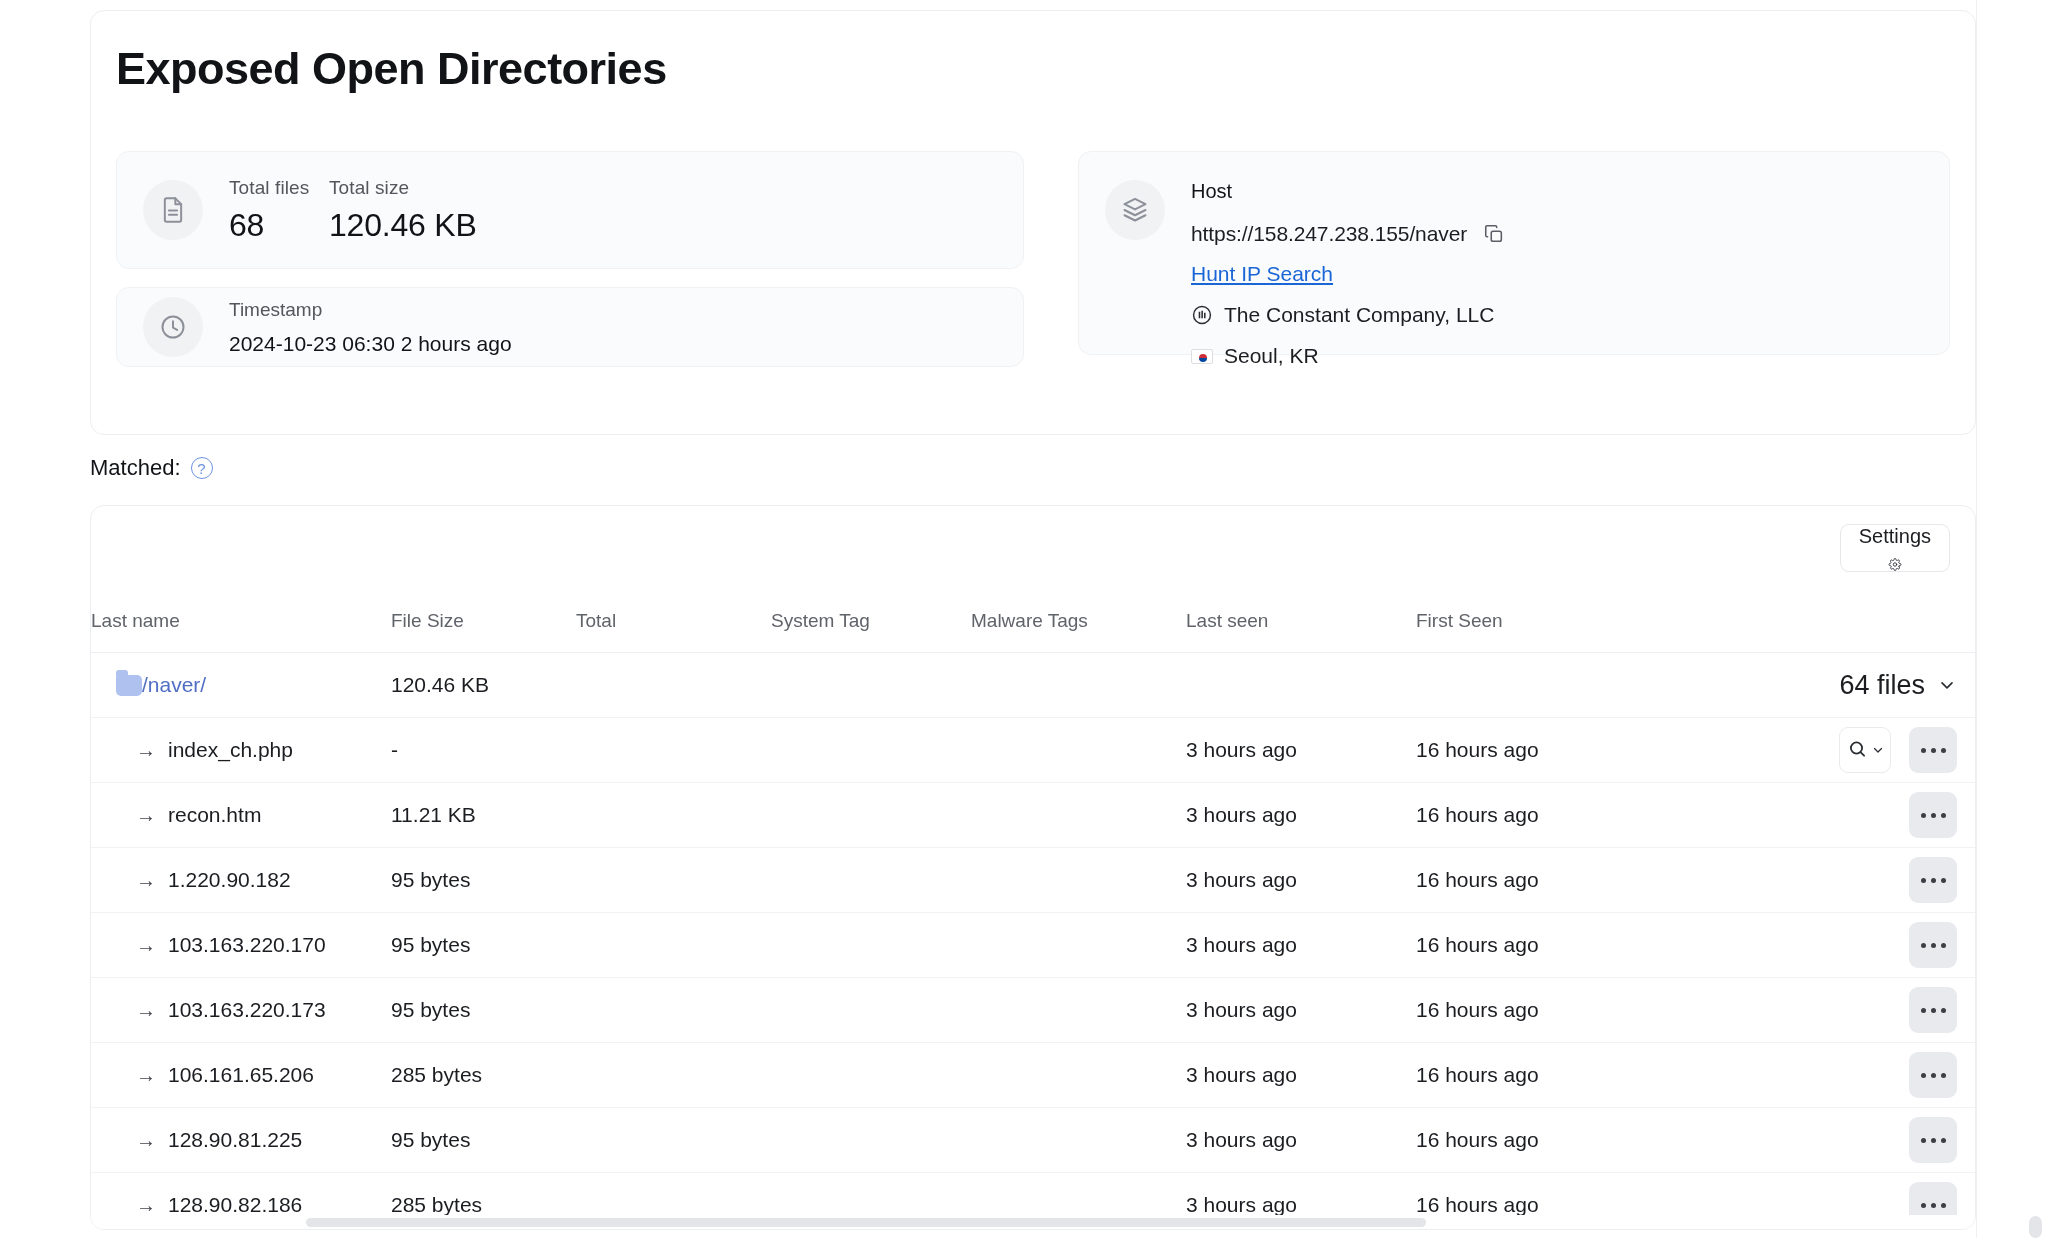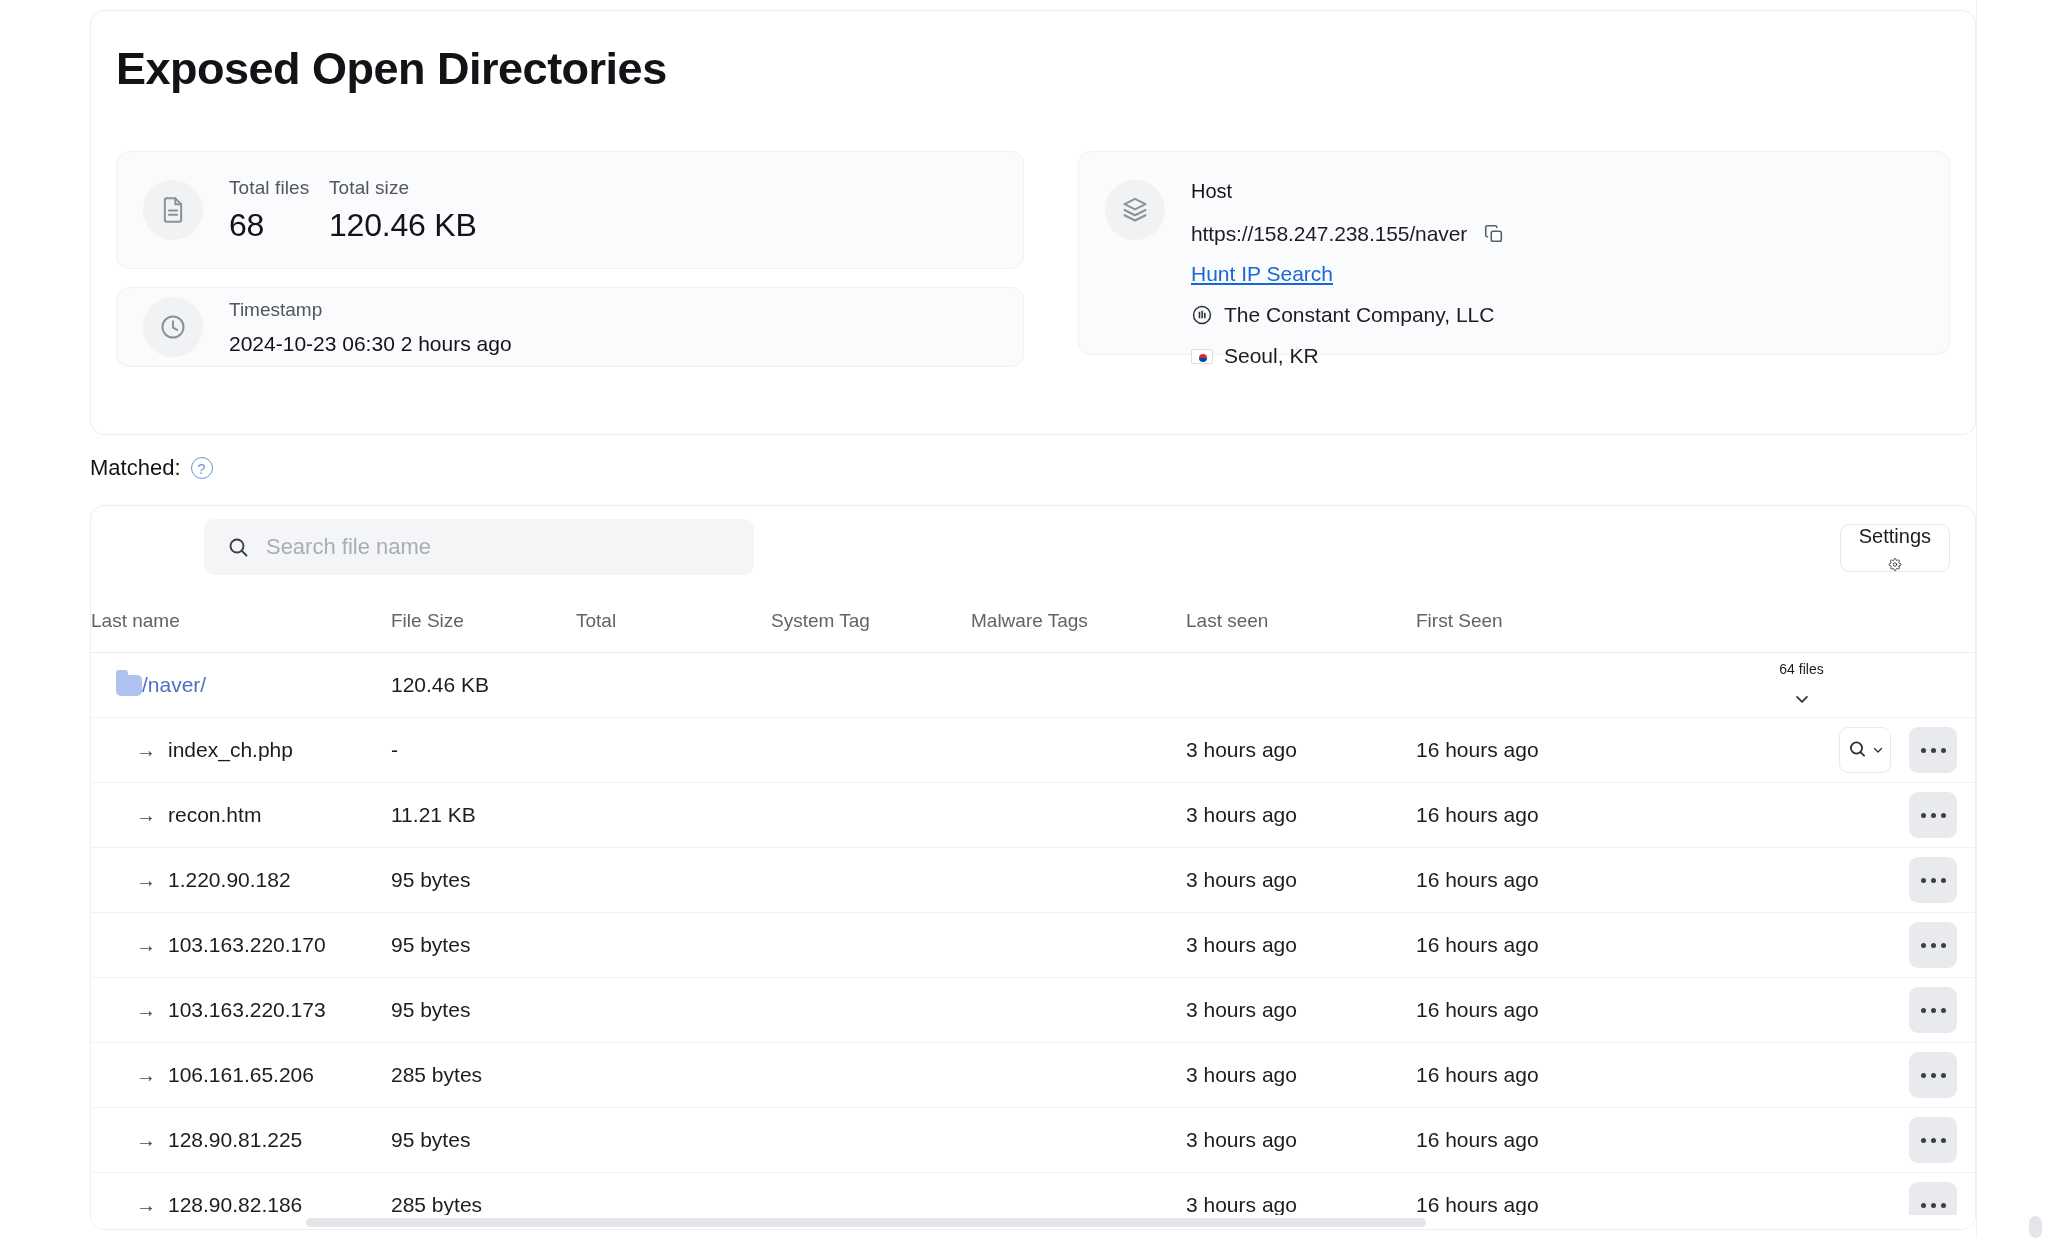--- a/index.html
+++ b/index.html
@@ -282,24 +282,23 @@
   .folder-name { color: #4f6ec4; font-size: 21px; }
 
   .file-cell { display: flex; align-items: center; gap: 12px; padding-left: 20px; }
   .arrow { color: #40434a; font-size: 20px; }
 
   .files-count {
     display: flex;
     align-items: center;
     justify-content: flex-end;
     gap: 12px;
-    font-size: 14px;
+    font-size: 27px;
     color: #1b1d21;
     cursor: pointer;
-    flex-direction: column;
   }
 
   .actions {
     display: flex;
     align-items: center;
     justify-content: flex-end;
     gap: 18px;
   }
   .btn-search-drop {
     width: 52px; height: 46px;
@@ -451,27 +450,20 @@
   </div>
 
   <div class="matched-row">
     <span class="matched-label">Matched:</span>
     <span class="help-icon">?</span>
   </div>
 
   <div class="table-card">
 
     <div class="table-toolbar">
-      <div class="search-box">
-        <svg width="26" height="26" viewBox="0 0 24 24" fill="none" stroke="#3c3f45" stroke-width="1.9" stroke-linecap="round">
-          <circle cx="11" cy="11" r="6.5"></circle>
-            <path d="M16 16l4.5 4.5"></path>
-        </svg>
-        <input class="search-input" type="text" placeholder="Search file name" style="">
-      </div>
 
       <div class="settings-btn">
         <span>Settings</span>
         <svg width="22" height="22" viewBox="0 0 24 24" fill="none" stroke="#2b2e33" stroke-width="1.6" stroke-linecap="round" stroke-linejoin="round">
           <circle cx="12" cy="12" r="3.2"></circle>
           <path d="M19.4 15a1.6 1.6 0 0 0 .33 1.76l.06.06a2 2 0 1 1-2.83 2.83l-.06-.06a1.6 1.6 0 0 0-1.76-.33 1.6 1.6 0 0 0-1 1.47V21a2 2 0 1 1-4 0v-.1A1.6 1.6 0 0 0 9.1 19.4a1.6 1.6 0 0 0-1.76.33l-.06.06a2 2 0 1 1-2.83-2.83l.06-.06A1.6 1.6 0 0 0 4.84 15a1.6 1.6 0 0 0-1.47-1H3a2 2 0 1 1 0-4h.1a1.6 1.6 0 0 0 1.47-1 1.6 1.6 0 0 0-.33-1.76l-.06-.06a2 2 0 1 1 2.83-2.83l.06.06A1.6 1.6 0 0 0 9 4.84a1.6 1.6 0 0 0 1-1.47V3a2 2 0 1 1 4 0v.1a1.6 1.6 0 0 0 1 1.47 1.6 1.6 0 0 0 1.76-.33l.06-.06a2 2 0 1 1 2.83 2.83l-.06.06A1.6 1.6 0 0 0 19.16 9v.04a1.6 1.6 0 0 0 1.47 1H21a2 2 0 1 1 0 4h-.1a1.6 1.6 0 0 0-1.47 1z"></path>
         </svg>
       </div>
     </div>
 

